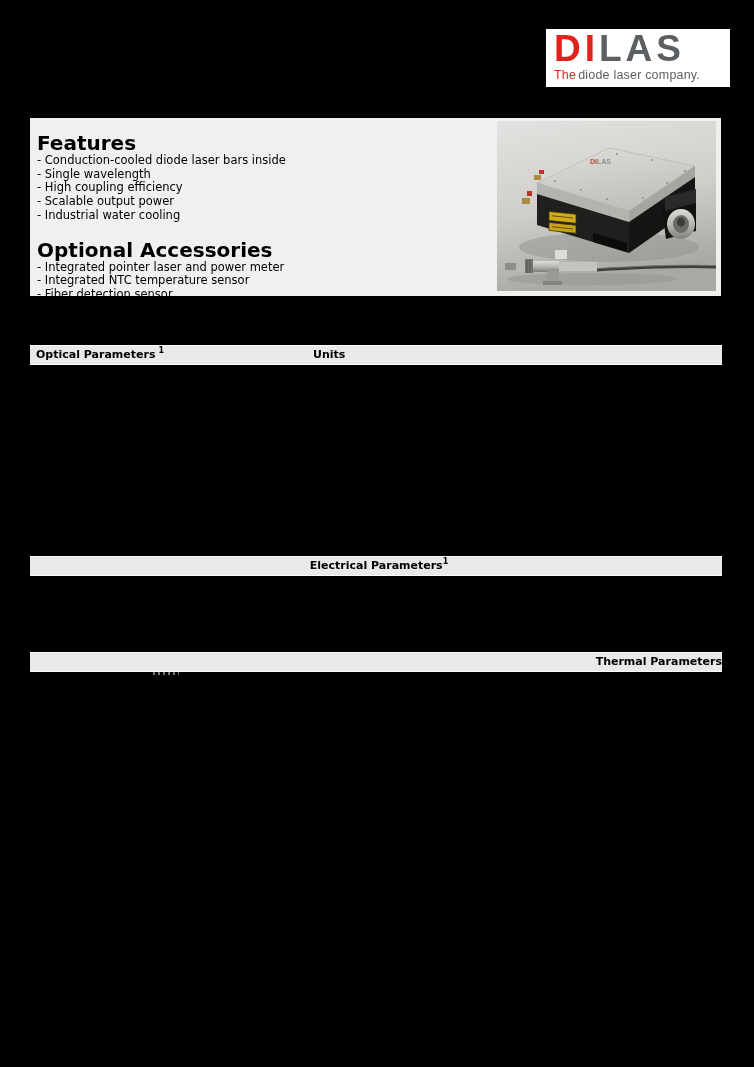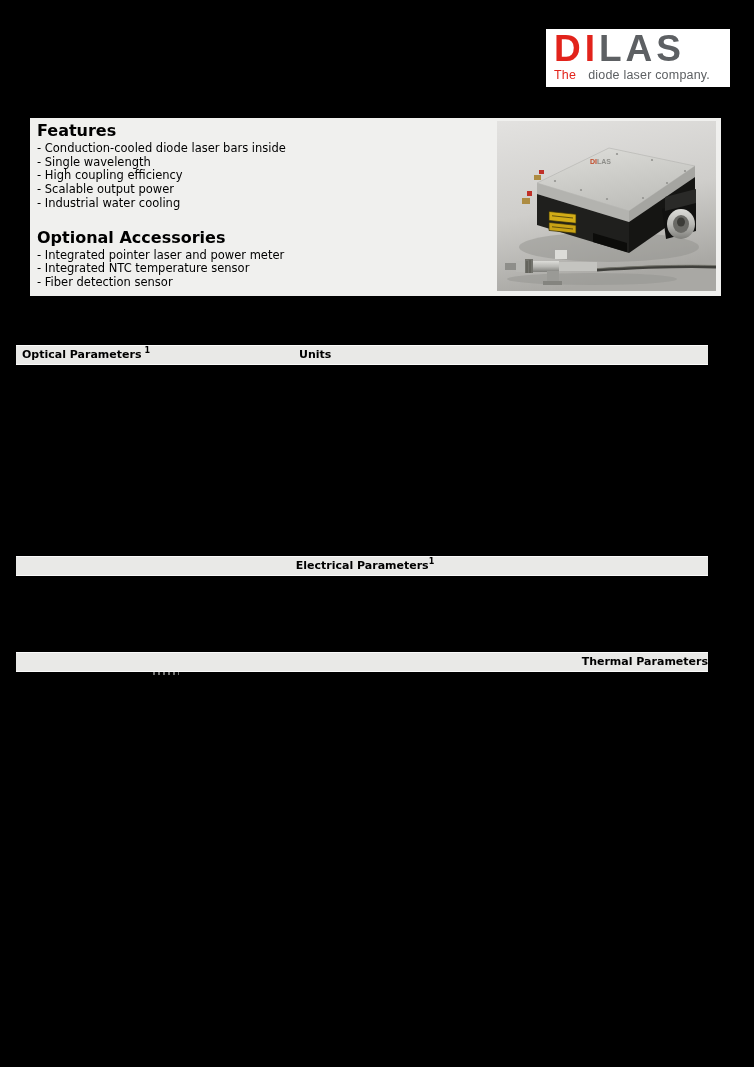--- a/index.html
+++ b/index.html
@@ -16,38 +16,38 @@
   .brand-line{
     font-family:"Liberation Sans",sans-serif;font-weight:700;
     font-size:37px;line-height:38px;letter-spacing:4px;white-space:nowrap;
   }
   .brand-red{color:#e2231b;}
   .brand-gray{color:#5d6063;}
   .tagline{
     font-family:"Liberation Sans",sans-serif;font-size:12.5px;line-height:15px;
     color:#6b6e71;white-space:nowrap;letter-spacing:0.2px;
   }
-  .tagline .brand-red{margin-right:12px;}
+  .tagline .brand-red{margin-right:2px;}
   
   .features-panel{
     position:absolute;left:30px;top:118px;width:691px;height:178px;
     background:#f0f0ee;box-sizing:border-box;padding:4px 0 0 7px;
   }
   .panel-title{
-    font-size:16px;font-weight:bold;line-height:18px;margin:0 0 2px 0;
+    font-size:20px;font-weight:bold;line-height:18px;margin:12px 0 2px 0;
   }
   .panel-title.second{margin-top:18px;}
   .feature-item{font-size:11.5px;line-height:13.7px;white-space:nowrap;}
   
   .photo{
     position:absolute;left:467px;top:3px;width:219px;height:170px;
   }
   
   .section-bar{
-    position:absolute;left:16px;width:692px;height:20px;background:#e9e9e7;
+    position:absolute;left:30px;width:692px;height:20px;background:#e9e9e7;
     border-top:1px solid #fafafa;border-bottom:1px solid #fafafa;
     box-sizing:border-box;font-size:11px;font-weight:bold;line-height:18px;
     padding-left:6px;color:#000;
   }
   #bar-optical{top:345px;}
   #bar-fiber{top:474px;}
   #bar-electrical{top:556px;text-align:center;}
   #bar-thermal{top:652px;text-align:right;}
   .section-bar sup{font-size:8px;line-height:0;}
   .sup-spaced{margin-left:3px;}

